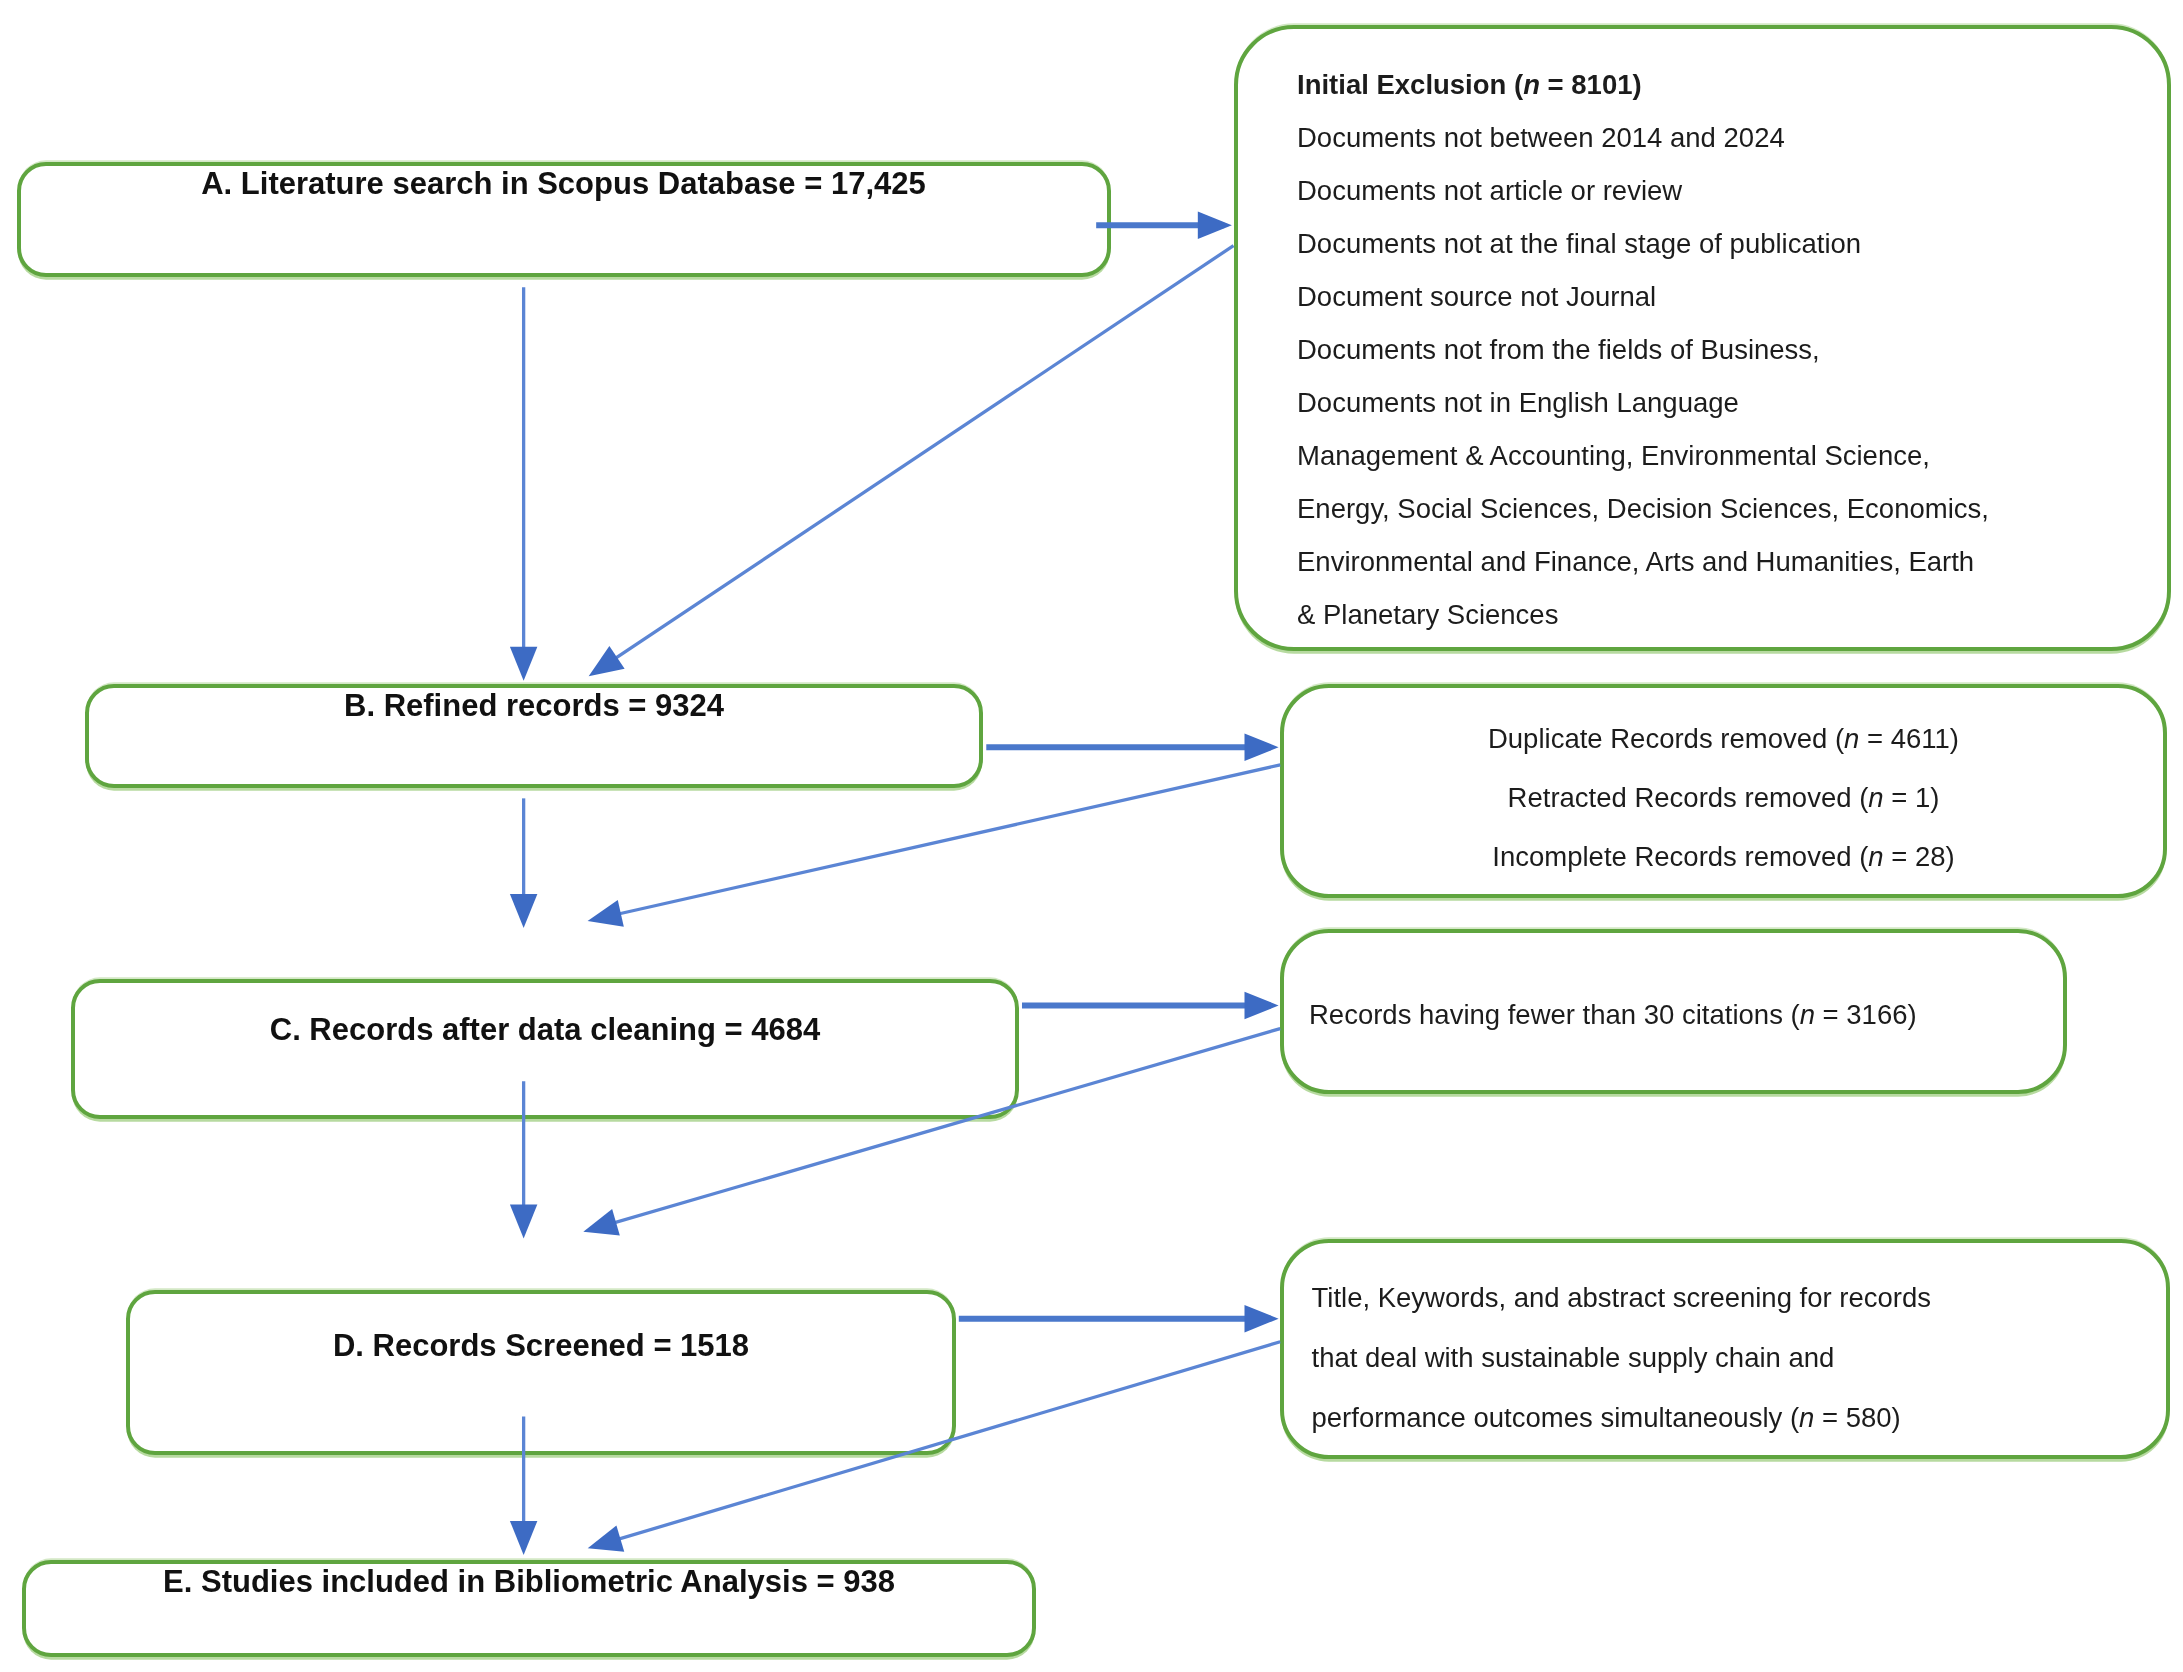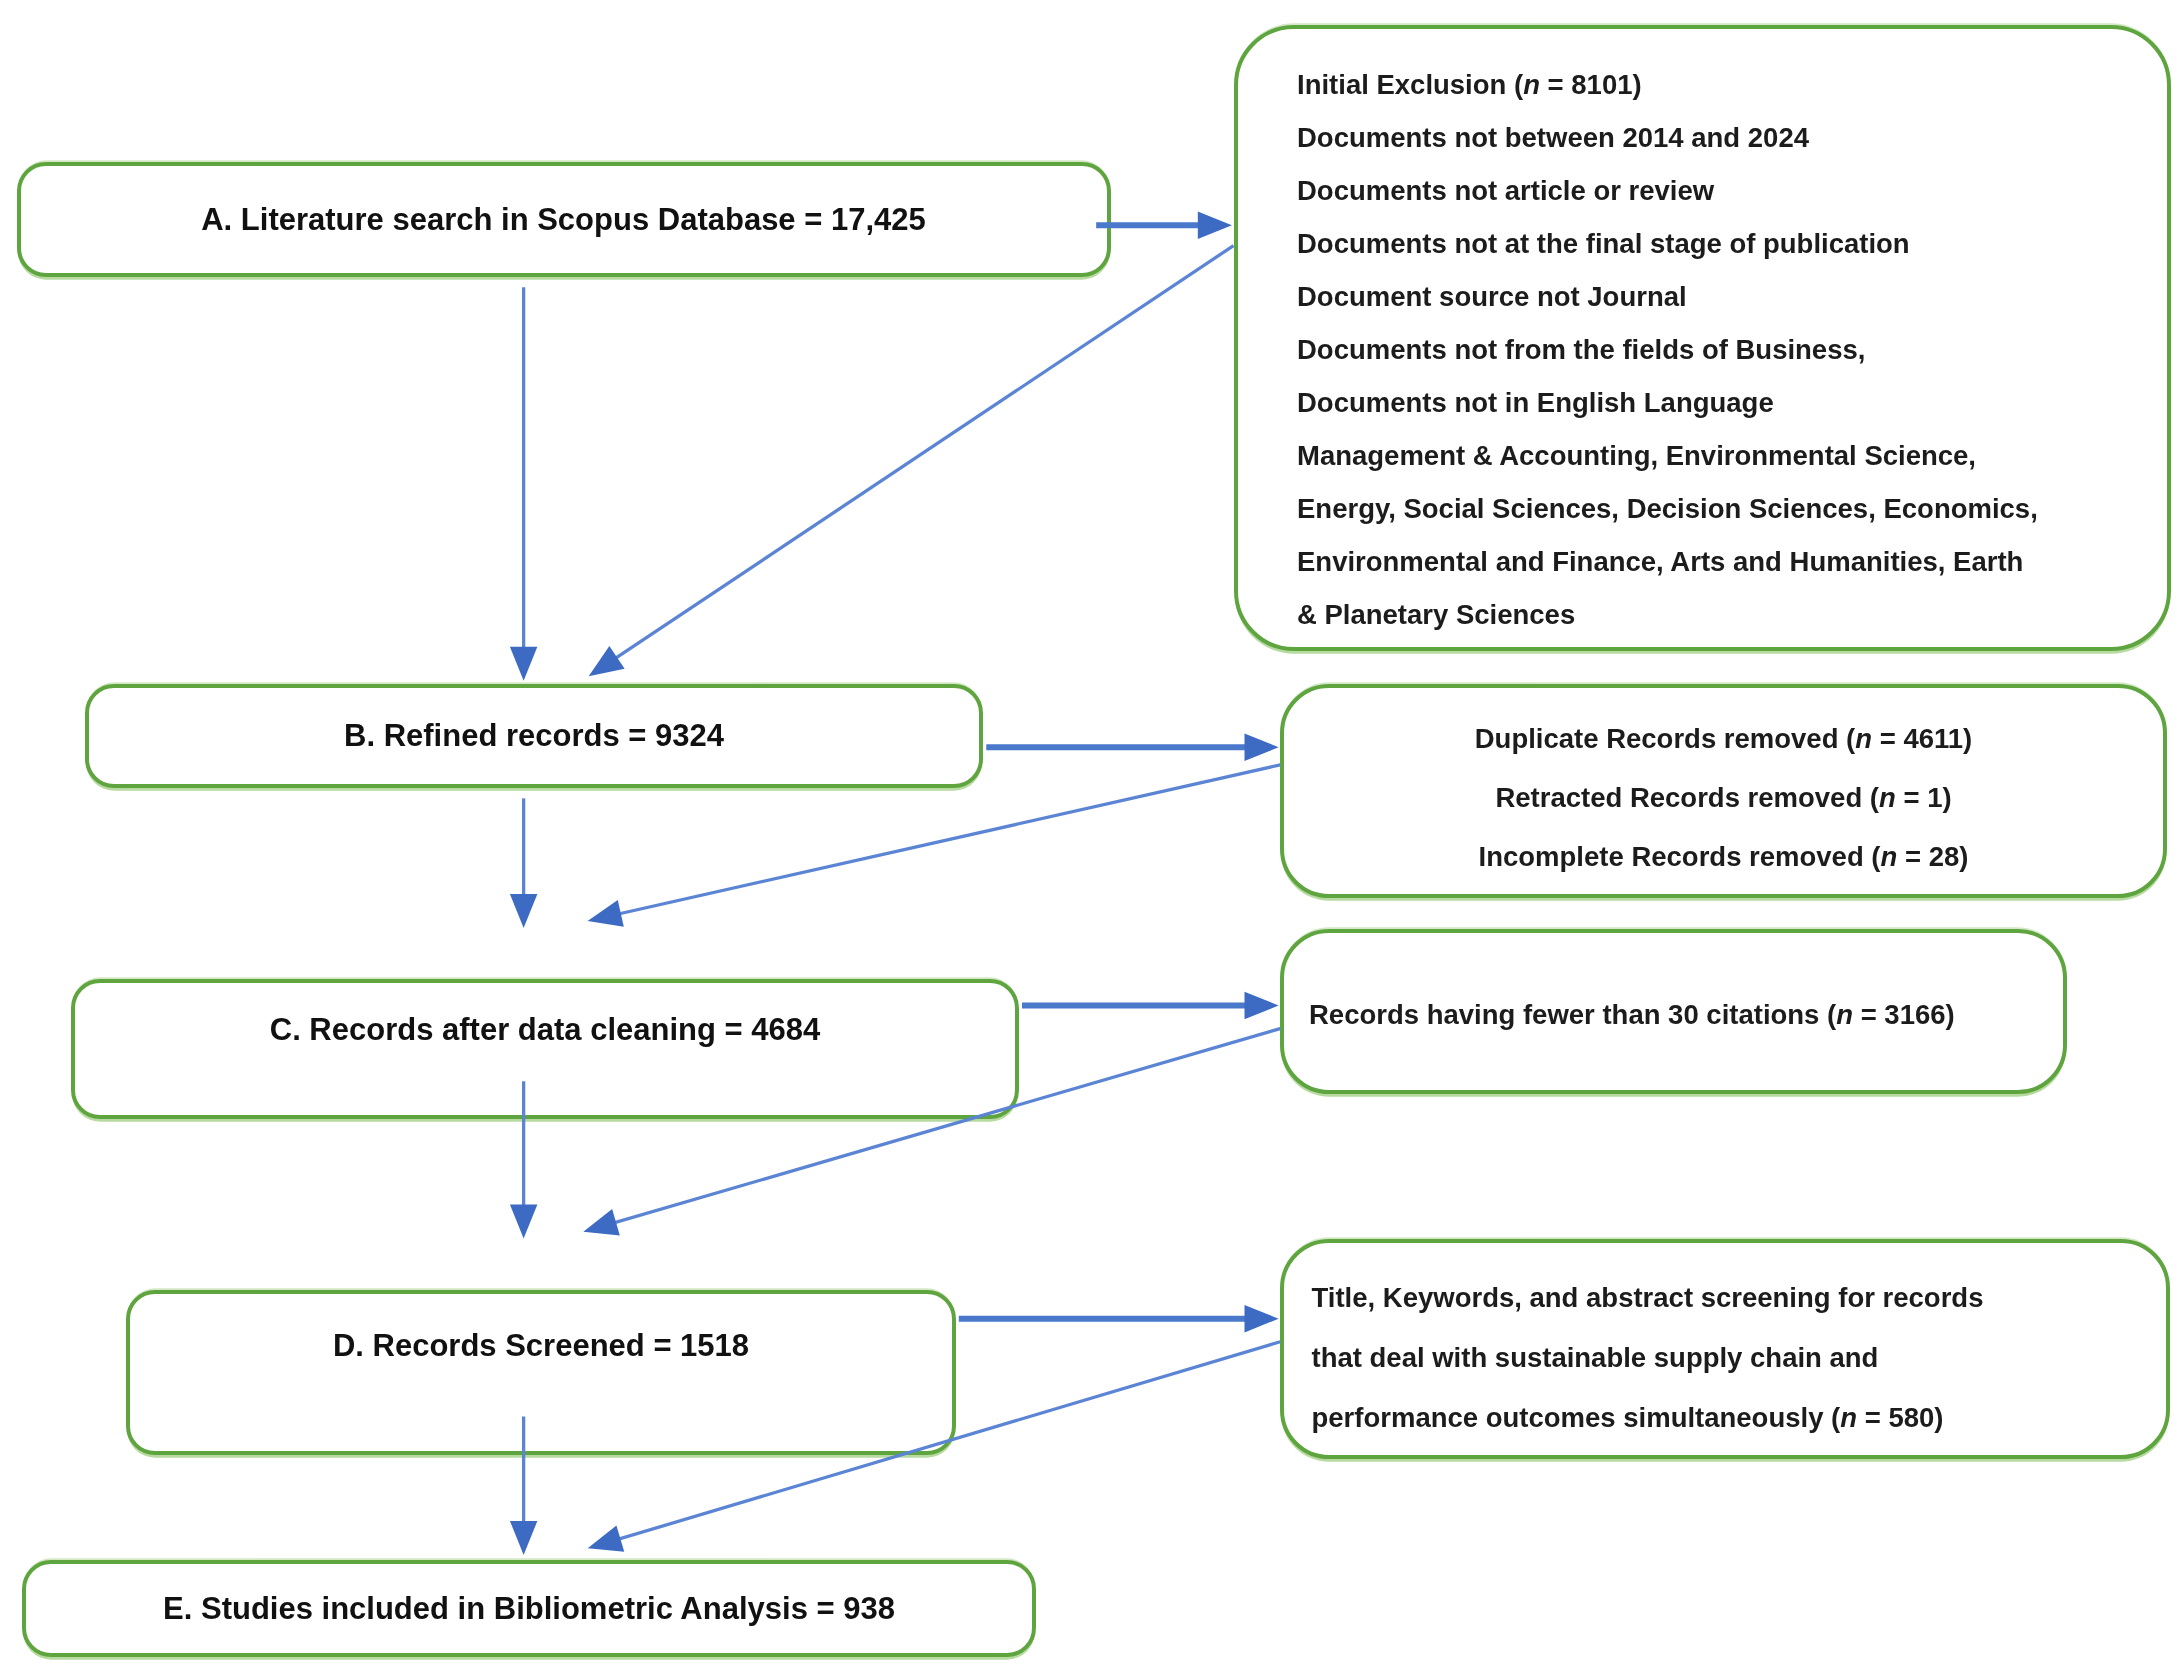--- a/index.html
+++ b/index.html
@@ -3,33 +3,33 @@
 <meta charset="utf-8">
 <style>
   html,body { margin:0; padding:0; background:#ffffff; }
   .canvas {
     position:relative; width:2183px; height:1672px; background:#ffffff;
     font-family:"Liberation Sans", sans-serif; color:#1a1a1a; overflow:hidden;
   }
   .fbox {
     position:absolute; box-sizing:border-box; background:#ffffff;
     border:4.4px solid #5FA53F; border-radius:29px;
-    display:flex; align-items:center; justify-content:center;
+    display:flex; justify-content:center;
     font-weight:bold; font-size:31px; color:#111111; text-align:center;
     box-shadow:0 3.8px 0 -1.1px #b7daa0, 0 -3.3px 0 -1.6px #d3e8c5;
     z-index:2;
   }
   .fbox.talign-top { align-items:flex-start;margin-top:48px; }
   .sbox {
     position:absolute; box-sizing:border-box; background:#ffffff;
     border:4.4px solid #5FA53F; border-radius:49px;
     font-size:27.5px; color:#1c1c1c; z-index:2;
     box-shadow:0 3.8px 0 -1.1px #b7daa0, 0 -3.3px 0 -1.6px #d3e8c5;
   }
-  .sline { white-space:nowrap;font-weight:bold; }
+  .sline { white-space:nowrap; }
   .b { font-weight:bold; }
   .i { font-style:italic; }
   svg.arrows { position:absolute; left:0; top:0; z-index:3; pointer-events:none; }
   svg.arrows line.thin  { stroke:#5B85D4; stroke-width:6; }
   svg.arrows line.thick { stroke:#4A78CB; stroke-width:11; }
 </style>
 </head>
 <body>
 
 <div class="canvas">

